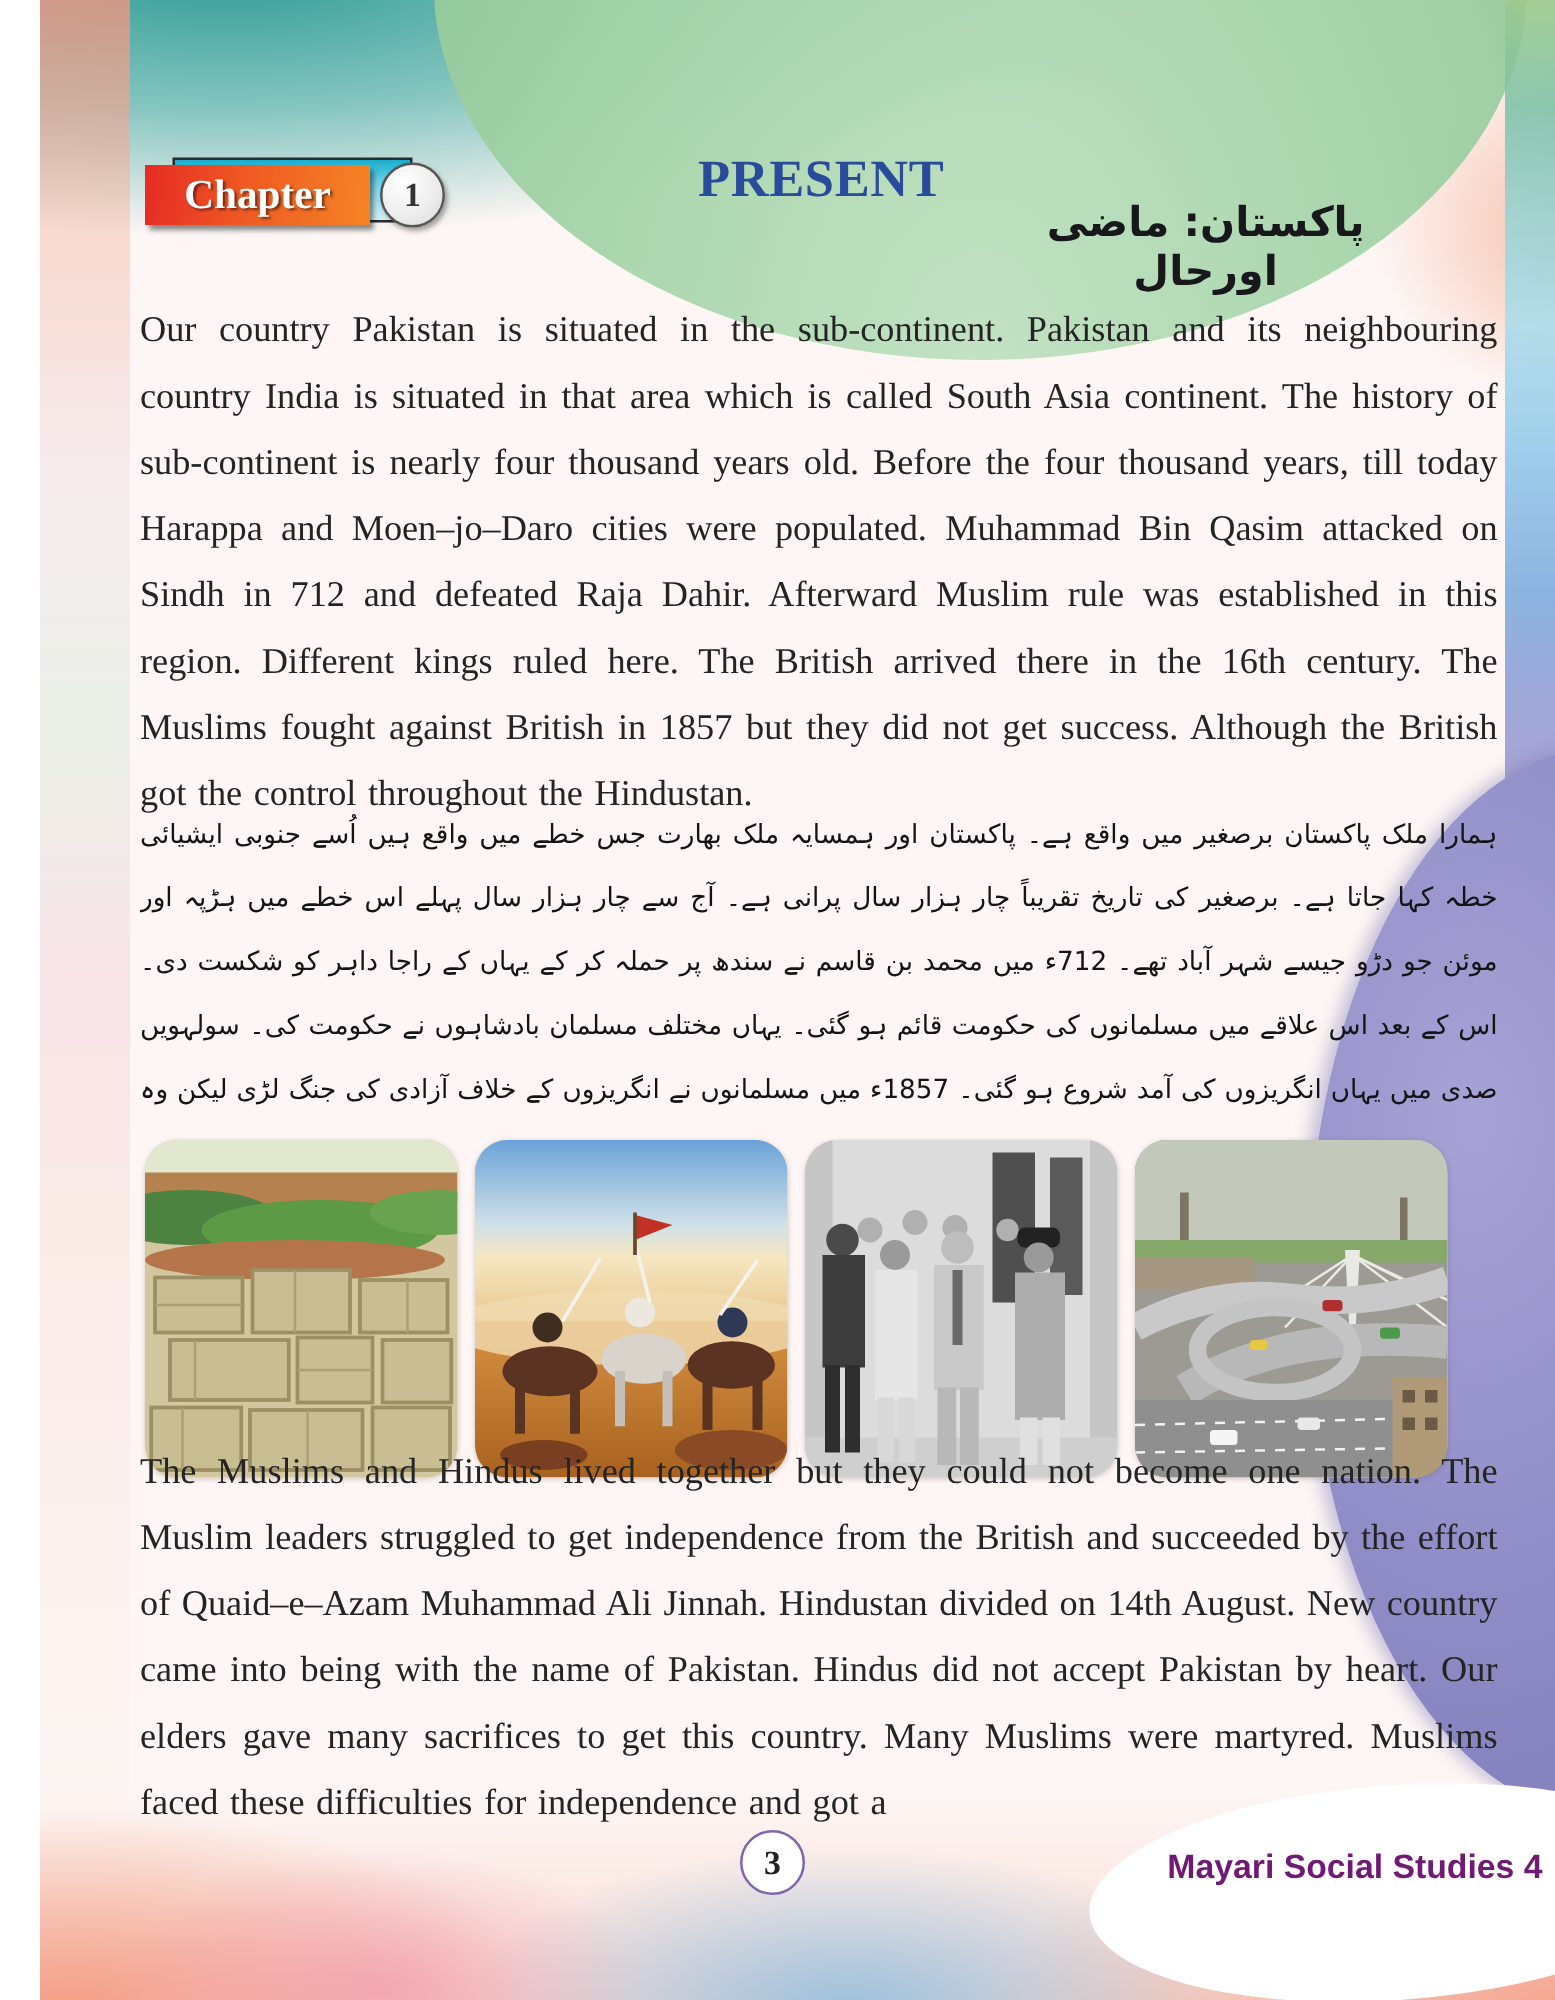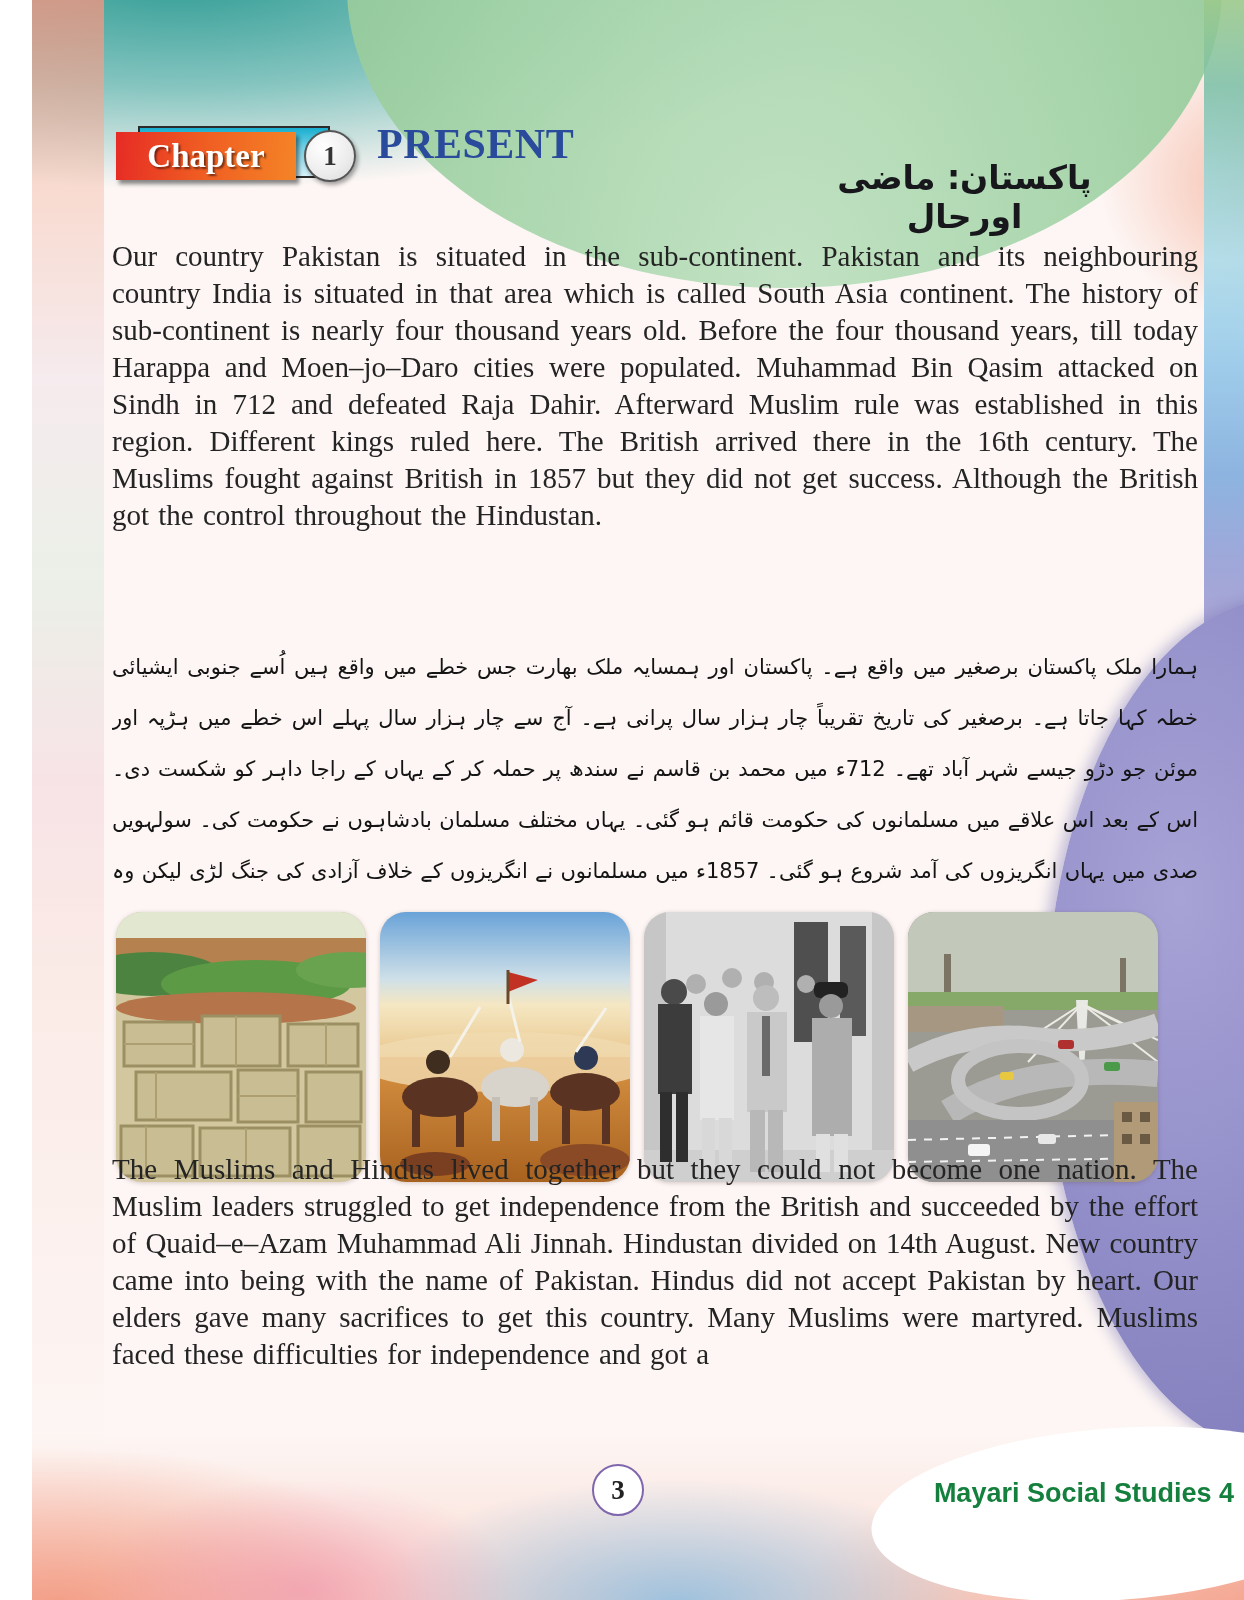--- a/index.html
+++ b/index.html
@@ -50,44 +50,44 @@
     text-shadow:2px 2px 2px rgba(0,0,0,.5);}
   .badge-circle{position:absolute;left:272px;top:130px;width:48px;height:48px;border-radius:50%;
     background:radial-gradient(circle at 35% 30%,#ffffff 0%,#ececec 60%,#d8d8d8 100%);
     border:2px solid #555;box-shadow:2px 3px 4px rgba(0,0,0,.35);
     display:flex;align-items:center;justify-content:center;
     font-weight:bold;font-size:27px;color:#333;}
   
   .title{position:absolute;left:345px;top:118px;width:560px;color:#2a4b9b;
     font-weight:bold;letter-spacing:.5px;}
   .title .t1{font-size:42px;line-height:52px;}
-  .title .t2{font-size:42px;line-height:52px;text-align:left;}
+  .title .t2{font-size:42px;line-height:52px;text-align:center;}
   .title-urdu{position:absolute;left:775px;top:158px;width:315px;direction:rtl;
     font-family:"DejaVu Sans",sans-serif;font-weight:bold;font-size:33px;color:#17171c;
     text-align:center;}
   
   .para{position:absolute;margin:0;color:#242424;}
-  .para.en{left:80px;width:1086px;font-size:29px;line-height:37px;
+  .para.en{left:80px;width:1086px;font-size:29px;line-height:53px;
     text-align:justify;word-spacing:2px;}
   .p1{top:238px;}
   .para.ur{left:80px;top:642px;width:1086px;height:268px;overflow:hidden;
     direction:rtl;font-family:"DejaVu Sans",sans-serif;font-size:21px;line-height:51px;
     text-align:justify;color:#141414;}
   .p2{top:1151px;}
   
   .photos{position:absolute;left:84px;top:912px;width:1040px;height:270px;
     display:flex;gap:14px;}
   .photo{width:250px;height:270px;border-radius:26px;overflow:hidden;margin:0;
     background:#ddd;box-shadow:0 1px 4px rgba(90,60,60,.25);flex:0 0 auto;}
   .photo svg{display:block;width:100%;height:100%;}
   
   .footer-band{position:absolute;right:-85px;top:1428px;width:490px;height:172px;
     background:#ffffff;border-radius:50%;transform:rotate(-4deg);}
   .footer-title{position:absolute;right:42px;top:1478px;
-    font-family:"Liberation Sans",sans-serif;font-weight:bold;font-size:27px;color:#15803d;}
+    font-family:"Liberation Sans",sans-serif;font-weight:bold;font-size:27px;color:#701a75;}
   .page-circle{position:absolute;left:560px;top:1464px;width:48px;height:48px;border-radius:50%;
     background:#ffffff;border:2px solid #8066ad;display:flex;align-items:center;justify-content:center;
     font-weight:bold;font-size:27px;color:#222;}
 </style>
 </head>
 <body>
 
 <div class="page">
 
   <div class="wc wc-top"></div>

